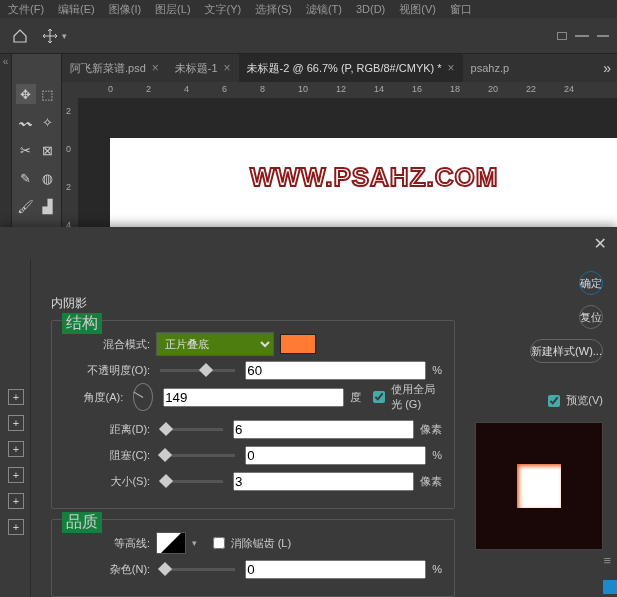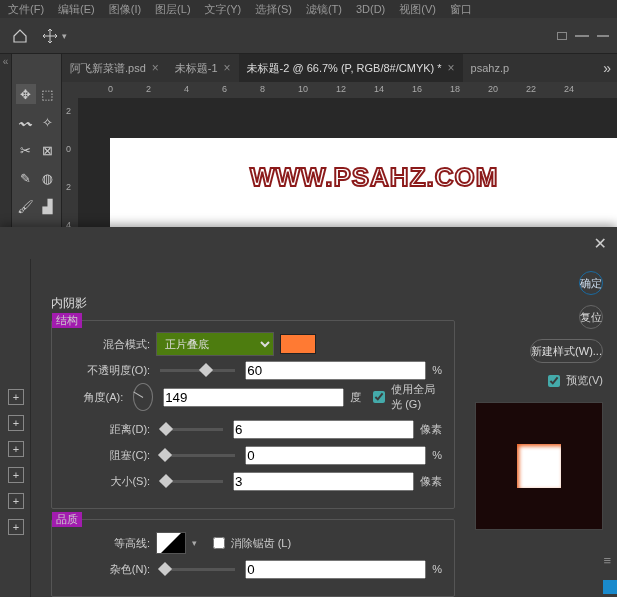--- a/index.html
+++ b/index.html
@@ -43,39 +43,39 @@
 
 
 .dialog { position: absolute; left: 0; top: 227px; width: 617px; background: #3a3a3a; box-shadow: 0 -2px 10px rgba(0,0,0,.4); }
 .dlg-title { height: 32px; display: flex; align-items: center; padding: 0 10px; background: #3a3a3a; }
 .dlg-close { margin-left: auto; font-size: 16px; color: #ccc; cursor: pointer; }
 .dlg-body { display: flex; padding: 0 0 10px 0; }
 .leftpad { width: 38px; background: #3a3a3a; border-right: 1px solid #2a2a2a; position: relative; }
 .add-btn { position: absolute; left: 8px; width: 16px; height: 16px; border: 1px solid #888; display: flex; align-items: center; justify-content: center; font-size: 11px; color: #ccc; cursor: pointer; }
 .midpanel { flex: 1; padding: 8px 14px 0 20px; }
 .group { border: 1px solid #555; border-radius: 2px; padding: 10px 12px 14px; margin-bottom: 10px; position: relative; }
-.group-title { position: absolute; top: -8px; left: 0; background: #a21caf; padding: 0 4px; font-size: 11px; }
+.group-title { position: absolute; top: -8px; left: 10px; background: #15803d; padding: 0 4px; font-size: 16px; }
 .section-title { font-size: 12px; color: #ddd; margin-bottom: 8px; margin-top: 28px; }
 .row { display: flex; align-items: center; height: 26px; gap: 6px; }
 .row label { width: 86px; text-align: right; font-size: 11px; color: #ccc; }
 select { background: #4d7c0f; color: #ddd; border: 1px solid #555; height: 24px; font-size: 11px; padding: 0 4px; }
 .swatch { width: 36px; height: 20px; background: #ff7a33; border: 1px solid #222; cursor: pointer; }
 .slider { flex: 1; max-width: 100px; height: 3px; background: #555; position: relative; margin: 0 4px; }
 .slider .thumb { position: absolute; top: -4px; width: 10px; height: 10px; background: #ccc; transform: rotate(45deg); }
 .unit { font-size: 11px; color: #ccc; }
 .angle-dial { width: 28px; height: 28px; border: 1px solid #777; border-radius: 50%; position: relative; margin: 0 4px; }
 .angle-dial .hand { position: absolute; left: 50%; top: 50%; width: 11px; height: 1px; background: #bbb; transform-origin: left center; transform: rotate(-149deg); }
 input[type=checkbox] { width: 12px; height: 12px; accent-color: #4aa; }
 .contour { width: 30px; height: 22px; background: linear-gradient(135deg,#fff 48%,#000 52%); border: 1px solid #555; cursor: pointer; }
 .chev { font-size: 9px; color: #aaa; }
 
 .rightpanel { width: 150px; padding: 12px 14px 0 6px; display: flex; flex-direction: column; gap: 10px; align-items: flex-end; }
 .btn { height: 24px; border: 1px solid #666; border-radius: 12px; background: #3a3a3a; color: #ddd; font-size: 11px; display: flex; align-items: center; justify-content: center; cursor: pointer; }
 .btn.primary { border-color: #1a6aa0; color: #cde; }
-.preview-check { display: flex; align-items: center; gap: 6px; justify-content: center; font-size: 11px; }
+.preview-check { display: flex; align-items: center; gap: 6px; justify-content: center; font-size: 11px; margin-top: 20px; }
 .preview-box { width: 128px; height: 128px; background: #1a0808; border: 1px solid #444; margin-top: 4px; display: flex; align-items: center; justify-content: center; }
 .preview-inner { width: 44px; height: 44px; background: #fff; box-shadow: inset 2px 2px 4px #e85a1a; }
 
 .rightstrip { position: absolute; right: 0; top: 580px; width: 14px; height: 14px; background: #1a8acc; }
 .hamb { position: absolute; right: 6px; top: 553px; font-size: 13px; color: #888; }
 </style>
 </head>
 <body>
 
 <div class="menubar">

